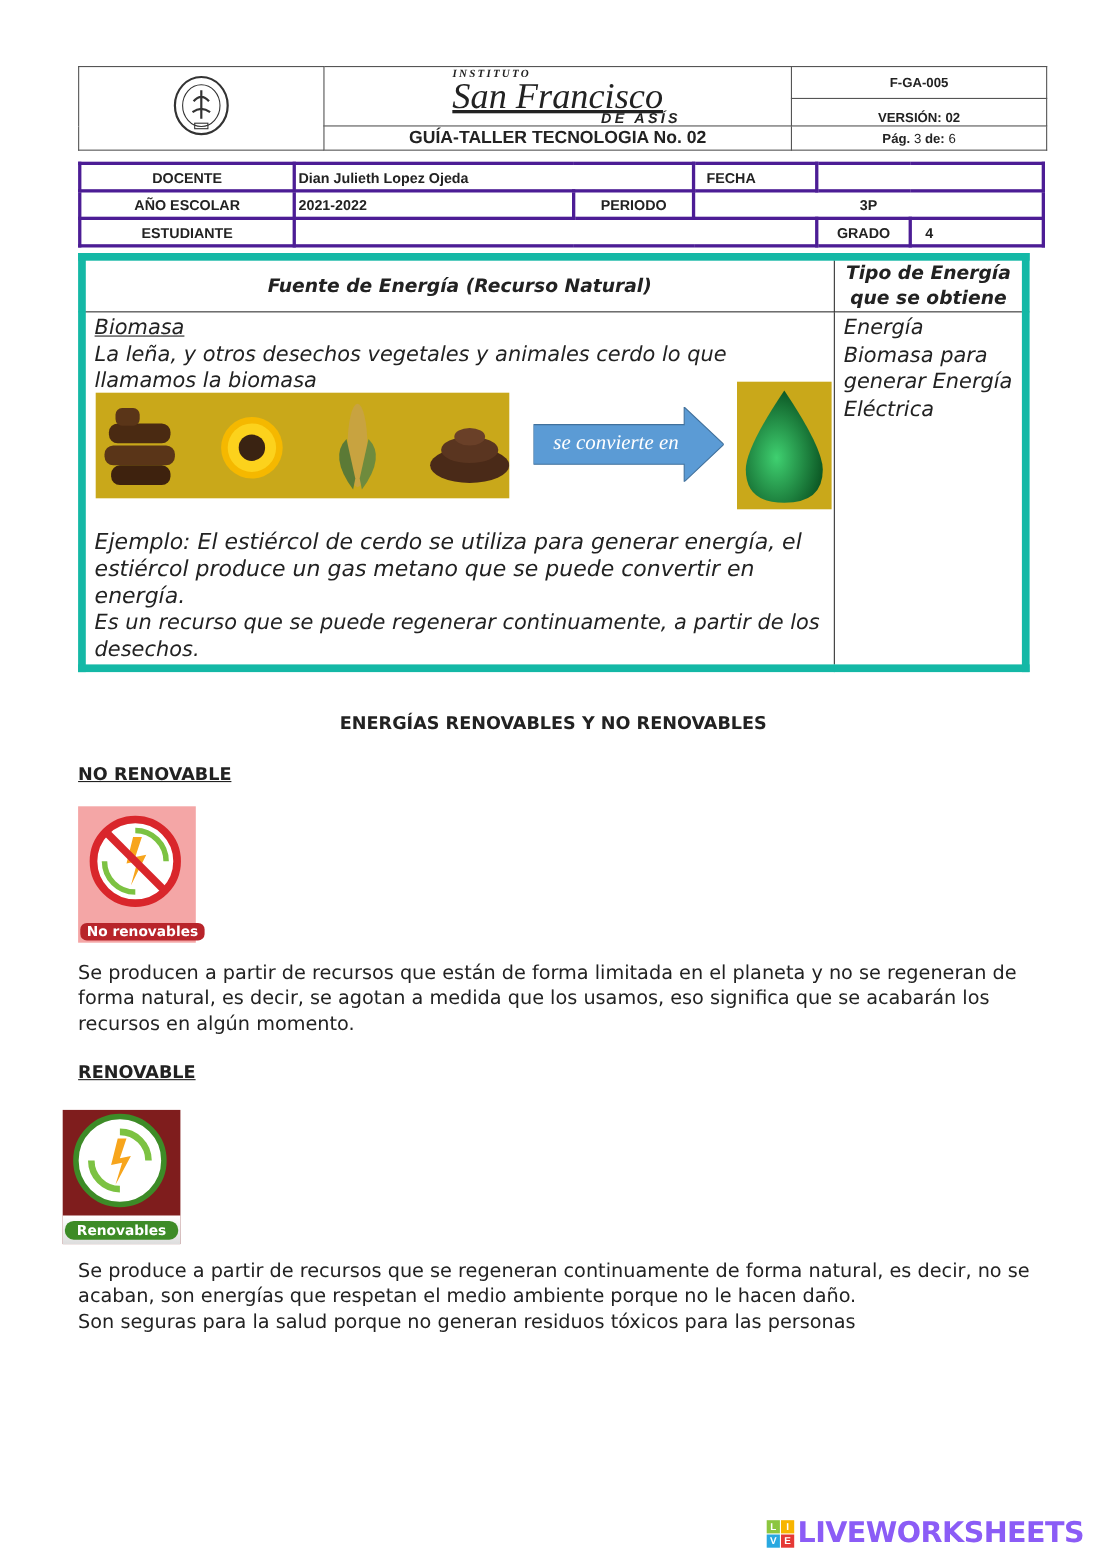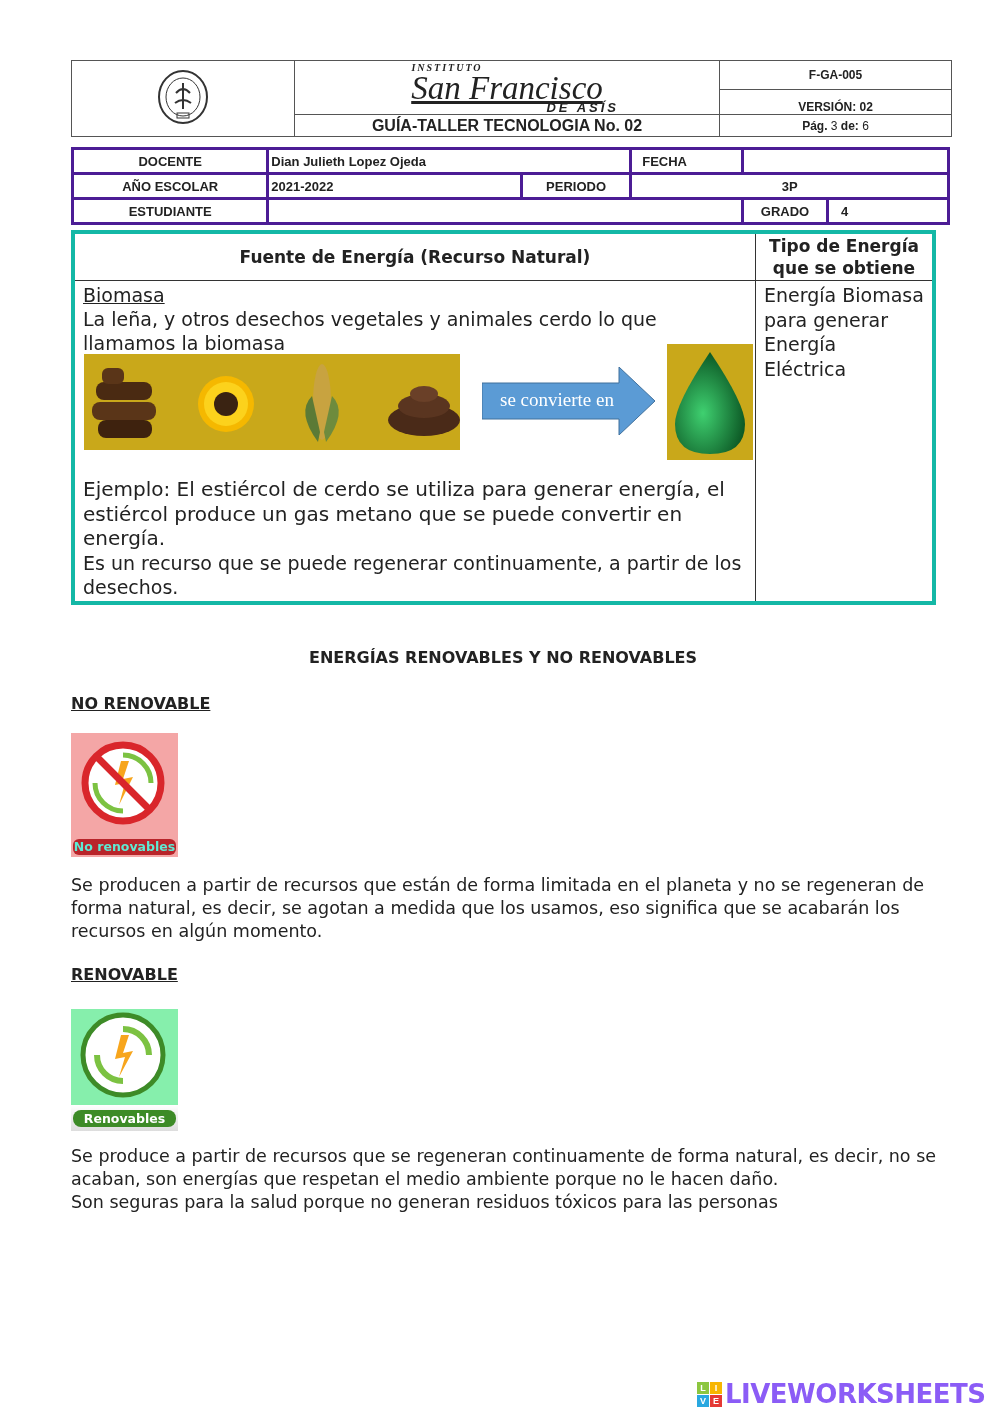--- a/index.html
+++ b/index.html
@@ -3,21 +3,21 @@
 <meta charset="utf-8">
 <style>
   html, body { margin:0; padding:0; }
   body { width:1000px; height:1413px; background:#fff; position:relative; overflow:hidden; font-family:"Liberation Sans", sans-serif; color:#222; }
   .abs { position:absolute; }
   table { border-collapse:collapse; }
   .hdr { left:71px; top:60px; width:881px; height:76px; border:1px solid #4d7c0f; }
   .hdr td { border:1px solid #555; padding:0; }
   .info { left:71px; top:147px; width:879px; }
   .info td { border:3px solid #4c1d95; height:22px; font-size:13px; font-weight:bold; padding:0 2px; }
-  .main { left:71px; top:230px; width:865px; border:4px solid #14b8a6; }
+  .main { left:71px; top:230px; width:865px; border:7px solid #14b8a6;font-style:italic; }
   .main td { border:1px solid #333; vertical-align:top; font-family:"DejaVu Sans", sans-serif; }
   .body-text { font-family:"DejaVu Sans", sans-serif; font-size:17.5px; line-height:23px; color:#222; }
   .u { text-decoration:underline; }
 </style>
 </head>
 <body>
 
 <table class="abs hdr">
   <tbody>
       <tr>
@@ -146,26 +146,26 @@
 
 <div class="abs u" style="left:71px;top:694px;font-family:'DejaVu Sans',sans-serif;font-weight:bold;font-size:16px;">NO RENOVABLE</div>
 <div class="abs" style="left:71px;top:733px;width:107px;height:124px;background:#f4a6a6;">
   <svg width="107" height="105" viewBox="0 0 107 105">
     <circle cx="52" cy="50" r="38" fill="#fff" stroke="#d9262b" stroke-width="7"></circle>
     <path d="M52 22 A28 28 0 0 1 80 50" stroke="#7cc242" stroke-width="5" fill="none"></path>
     <path d="M52 78 A28 28 0 0 1 24 50" stroke="#7cc242" stroke-width="5" fill="none"></path>
     <polygon points="50,28 44,52 54,50 48,72 62,44 52,46 58,28" fill="#f7a51c"></polygon>
     <line x1="26" y1="24" x2="78" y2="76" stroke="#d9262b" stroke-width="7"></line>
   </svg>
-  <div style="position:absolute;left:2px;bottom:2px;width:103px;height:16px;background:#b8242a;border-radius:6px;color:#5eead4;font-size:12.5px;font-weight:bold;text-align:center;line-height:16px;font-family:'DejaVu Sans',sans-serif;">No renovables</div>
+  <div style="position:absolute;left:2px;bottom:2px;width:113px;height:16px;background:#b8242a;border-radius:6px;color:#ffffff;font-size:12.5px;font-weight:bold;text-align:center;line-height:16px;font-family:'DejaVu Sans',sans-serif;">No renovables</div>
 </div>
 <div class="abs body-text" style="left:71px;top:874px;width:870px;">Se producen a partir de recursos que están de forma limitada en el planeta y no se regeneran de forma natural, es decir, se agotan a medida que los usamos, eso significa que se acabarán los recursos en algún momento.</div>
 
 <div class="abs u" style="left:71px;top:965px;font-family:'DejaVu Sans',sans-serif;font-weight:bold;font-size:16px;">RENOVABLE</div>
-<div class="abs" style="left:71px;top:1009px;width:107px;height:122px;background:#86efac;">
+<div class="abs" style="left:57px;top:1009px;width:107px;height:122px;background:#7f1d1d;">
   <svg width="107" height="95" viewBox="0 0 107 95">
     <circle cx="52" cy="46" r="40" fill="#fff" stroke="#3d8b27" stroke-width="5"></circle>
     <path d="M52 20 A26 26 0 0 1 78 46" stroke="#7cc242" stroke-width="6" fill="none"></path>
     <path d="M52 72 A26 26 0 0 1 26 46" stroke="#7cc242" stroke-width="6" fill="none"></path>
     <polygon points="50,26 44,50 54,48 48,68 62,42 52,44 58,26" fill="#f7a51c"></polygon>
   </svg>
   <div style="position:absolute;left:0;bottom:0;width:107px;height:26px;background:linear-gradient(#fff,#ddd);"></div>
   <div style="position:absolute;left:2px;bottom:4px;width:103px;height:17px;background:#3d8b27;border-radius:8px;color:#fff;font-size:12.5px;font-weight:bold;text-align:center;line-height:17px;font-family:'DejaVu Sans',sans-serif;">Renovables</div>
 </div>
 <div class="abs body-text" style="left:71px;top:1145px;width:875px;">

